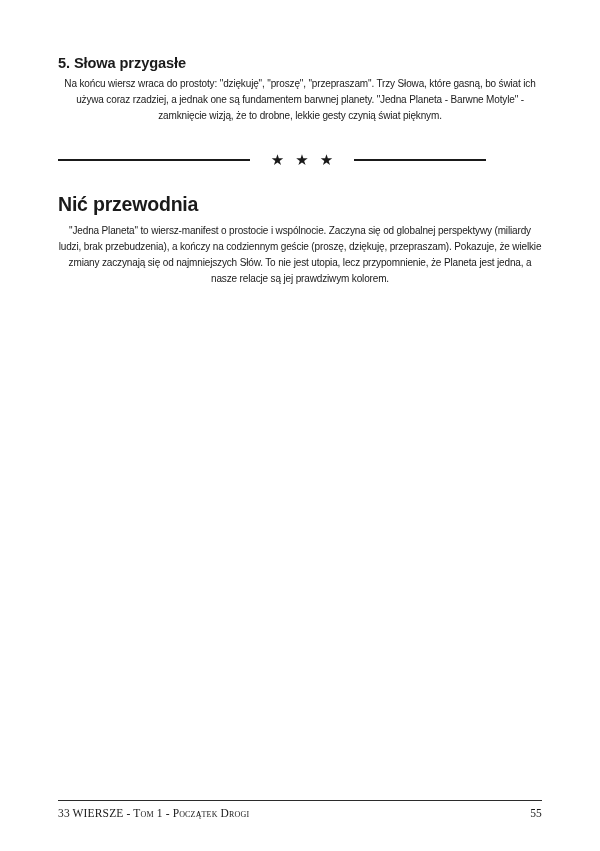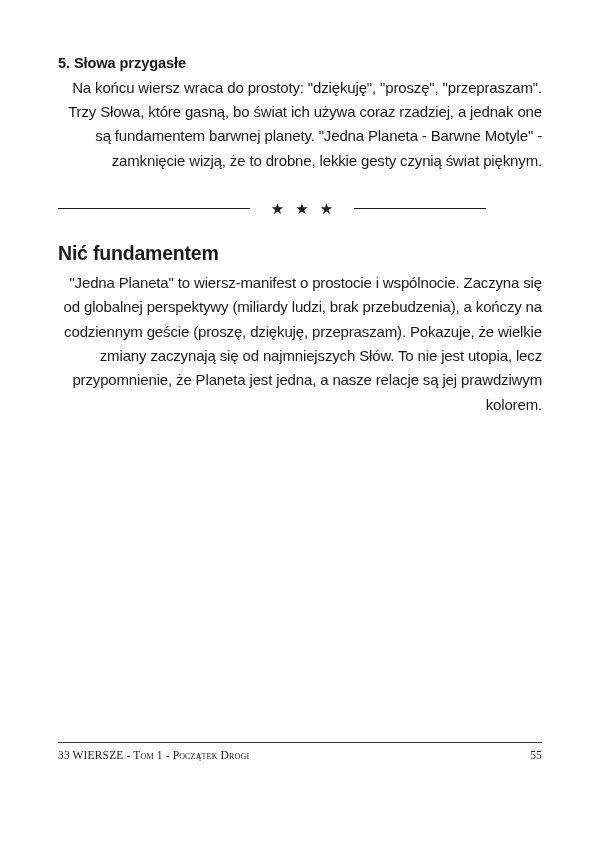--- a/index.html
+++ b/index.html
@@ -31,25 +31,25 @@
     width: 484px;
   }
   .section-heading {
     font-size: 14.6px;
     font-weight: bold;
     line-height: 1.55;
     margin: 0 0 1px 0;
     letter-spacing: -0.1px;
   }
   .body-para {
-    font-size: 15px;
+    font-size: 10px;
     line-height: 1.62;
     margin: 0;
     letter-spacing: -0.15px;
-    text-align: right;
+    text-align: center;
   }
   .divider {
     position: relative;
     margin: 26px 0 22px 0;
     height: 20px;
     width: 428px;
   }
   .divider .rule {
     position: absolute;
     top: 9px;
@@ -75,21 +75,21 @@
   .subtitle {
     font-size: 19.5px;
     font-weight: bold;
     line-height: 1.3;
     margin: 0 0 5px 0;
     letter-spacing: -0.2px;
   }
   .footer {
     position: absolute;
     left: 58px;
-    top: 742px;
+    top: 800px;
     width: 484px;
   }
   .footer-rule {
     width: 484px;
     height: 1.1px;
     background: #2b2b2b;
     margin-bottom: 6px;
   }
   .footer-row {
     display: flex;
@@ -116,21 +116,21 @@
 
     <h2 class="section-heading">5. Słowa przygasłe</h2>
 
     <p class="body-para">Na końcu wiersz wraca do prostoty: "dziękuję", "proszę", "przepraszam". Trzy Słowa, które gasną, bo świat ich używa coraz rzadziej, a jednak one są fundamentem barwnej planety. "Jedna Planeta - Barwne Motyle" - zamknięcie wizją, że to drobne, lekkie gesty czynią świat pięknym.</p>
 
     <div class="divider">
       <div class="rule"></div>
       <div class="stars">★★★</div>
     </div>
 
-    <h1 class="subtitle">Nić fundamentem</h1>
+    <h1 class="subtitle">Nić przewodnia</h1>
 
     <p class="body-para">"Jedna Planeta" to wiersz-manifest o prostocie i wspólnocie. Zaczyna się od globalnej perspektywy (miliardy ludzi, brak przebudzenia), a kończy na codziennym geście (proszę, dziękuję, przepraszam). Pokazuje, że wielkie zmiany zaczynają się od najmniejszych Słów. To nie jest utopia, lecz przypomnienie, że Planeta jest jedna, a nasze relacje są jej prawdziwym kolorem.</p>
 
   </div>
 
   <div class="footer">
     <div class="footer-rule"></div>
     <div class="footer-row">
       <span class="footer-left">33 WIERSZE - Tom 1 - Początek Drogi</span>
       <span class="footer-right">55</span>

